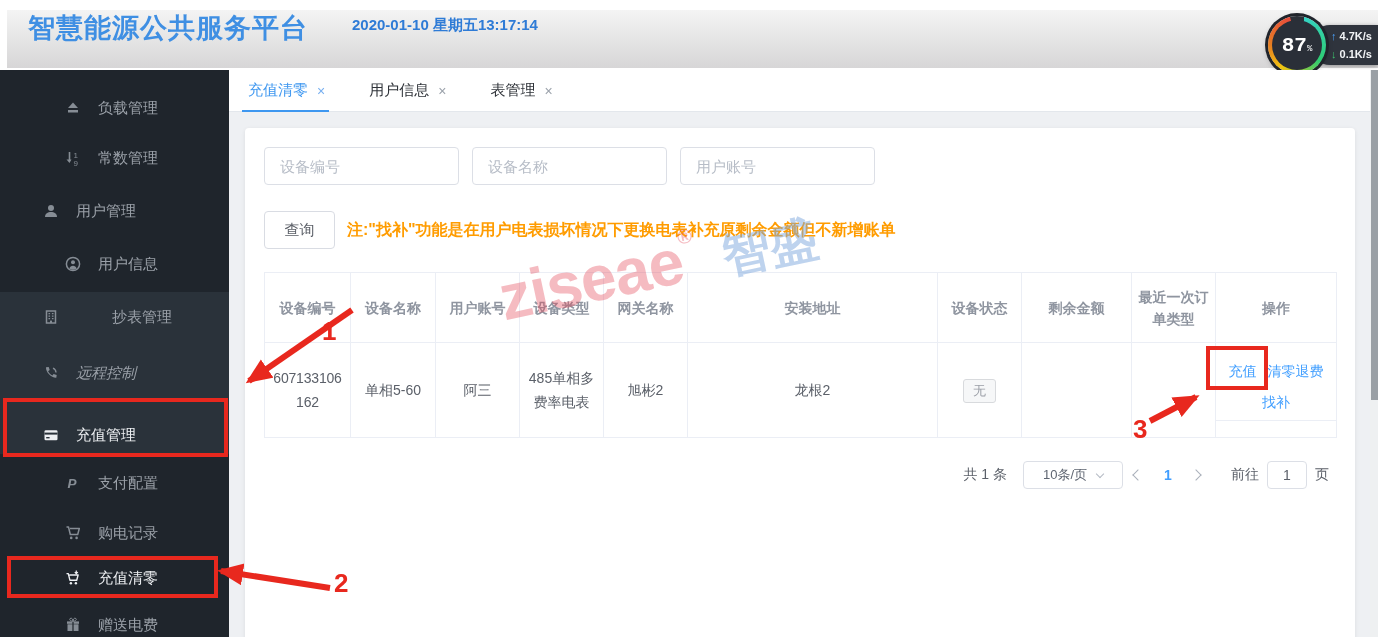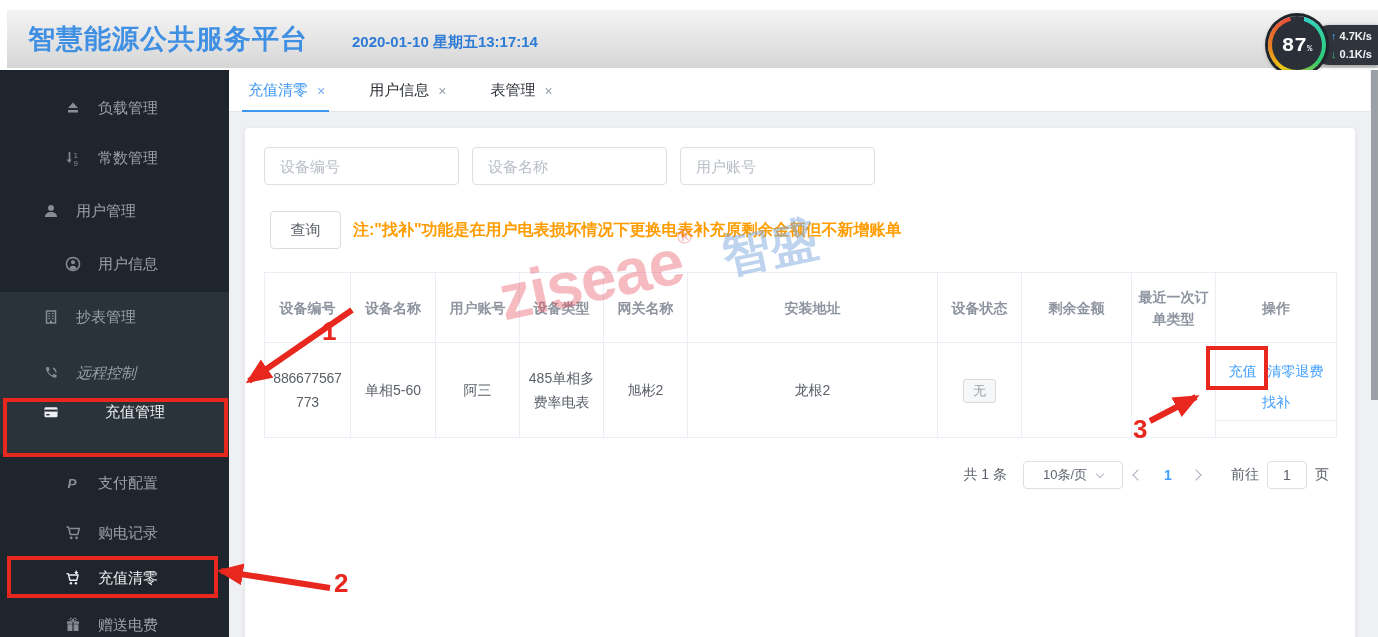--- a/index.html
+++ b/index.html
@@ -3,21 +3,21 @@
 <meta charset="utf-8">
 <style>
   * { margin:0; padding:0; box-sizing:border-box; }
   html,body { width:1378px; height:637px; overflow:hidden;
     font-family:"Liberation Sans","DejaVu Sans",sans-serif; background:#fff; }
   #page { position:relative; width:1378px; height:637px; background:#fff; }
 
   
   .header { position:absolute; left:0; top:0; width:1378px; height:70px; background:#fff; }
   .header-panel { position:absolute; left:7px; top:10px; right:0; height:58px;
-    background:linear-gradient(#f4f4f4,#d7d6d7); display:flex; align-items:center; }
+    background:linear-gradient(#f4f4f4,#d7d6d7); display:flex; align-items:flex-start; }
   .app-title { color:#3f8fe3; font-size:27px; font-weight:bold; margin-left:21px; letter-spacing:1px; }
   .app-time  { color:#2e7bd6; font-size:15px; font-weight:bold; margin-left:44px; margin-top:6px; }
 
   
   .monitor { position:absolute; right:0; top:8px; width:130px; height:66px; }
   .speed-pill { position:absolute; right:0; top:17px; width:66px; height:40px;
     background:#2f343d; border-radius:18px 0 0 18px; padding:4px 6px 4px 14px;
     display:flex; flex-direction:column; justify-content:space-between; box-shadow:0 1px 4px rgba(0,0,0,.35); }
   .speed-row { display:flex; align-items:center; justify-content:flex-end; gap:3px;
     color:#f2f4f6; font-size:11px; font-weight:bold; line-height:14px; white-space:nowrap; }
@@ -61,21 +61,21 @@
     border-radius:4px; box-shadow:0 1px 4px rgba(0,0,0,.08); }
   .scrollbar { position:absolute; right:0; top:70px; width:8px; height:567px; background:#eef0f1; }
   .scroll-thumb { position:absolute; left:1px; top:0px; width:7px; height:330px; background:#9aa0a5; }
 
   
   .filters { position:absolute; left:19px; top:19px; display:flex; gap:13px; }
   .f-input { width:195px; height:38px; border:1px solid #dcdfe6; border-radius:4px;
     padding:0 15px; font-size:15px; color:#333; outline:none;
     font-family:"Liberation Sans","DejaVu Sans",sans-serif; }
   .f-input::placeholder { color:#b7bdc7; }
-  .query-row { position:absolute; left:25px; top:83px; display:flex; align-items:center; }
+  .query-row { position:absolute; left:19px; top:83px; display:flex; align-items:center; }
   .btn-query { width:71px; height:38px; background:#fff; border:1px solid #d9dce3; border-radius:4px;
     font-size:15px; color:#5a5e66; cursor:pointer; font-family:inherit; }
   .note { margin-left:12px; color:#ff9c00; font-size:16px; font-weight:bold; }
 
   
   .tbl-wrap { position:absolute; left:19px; top:144px; }
   table.grid { border-collapse:collapse; table-layout:fixed; width:1072px; }
   table.grid th, table.grid td { border:1px solid #ebeef5; text-align:center; vertical-align:middle;
     font-size:14px; padding:4px 6px; }
   table.grid th { height:70px; color:#8f95a0; font-weight:bold; line-height:22px; }
@@ -193,42 +193,42 @@
     <div class="side-item sub" style="top:174px;">
       <span class="icn">
           <svg class="ic" viewBox="0 0 16 16" fill="currentColor">
             <circle cx="8" cy="8" r="6.6" fill="none" stroke="currentColor" stroke-width="1.5"></circle>
             <circle cx="8" cy="6.2" r="2"></circle>
             <path d="M4.3 12.4c.7-1.8 2-2.7 3.7-2.7s3 .9 3.7 2.7a6.6 6.6 0 0 1-7.4 0z"></path>
           </svg>
         </span>
       <span class="lbl">用户信息</span>
     </div>
-    <div class="side-item parent" style="top:227px;">
+    <div class="side-item parent" style="top:227px;gap:36px;">
       <span class="icn">
           <svg class="ic" viewBox="0 0 16 16" fill="none" stroke="currentColor">
             <rect x="3.5" y="2" width="9" height="12" stroke-width="1.5"></rect>
             <path d="M5.5 4.7h1.6M8.9 4.7h1.6M5.5 7.2h1.6M8.9 7.2h1.6M5.5 9.7h1.6M8.9 9.7h1.6" stroke-width="1.2"></path>
             <rect x="7" y="11.6" width="2" height="2.4" fill="currentColor" stroke="none"></rect>
           </svg>
         </span>
       <span class="lbl">抄表管理</span>
       <span class="chev down"></span>
     </div>
     <div class="side-item parent" style="top:283px;font-style:italic;">
       <span class="icn">
           <svg class="ic" viewBox="0 0 16 16" fill="currentColor">
             <path d="M3 2.2c-.6 4.8 5.8 11 10.3 10.6l.4-2.9-3.1-1-1.2 1.6C7.6 9.6 6 8 5.1 6.2l1.6-1.1-1-3z"></path>
             <path d="M10 3.2a5 5 0 0 1 3 4.4" fill="none" stroke="currentColor" stroke-width="1.3"></path>
           </svg>
         </span>
       <span class="lbl">远程控制</span>
       <span class="chev down"></span>
     </div>
-    <div class="side-item parent bright" style="top:322px;gap:29px;">
+    <div class="side-item parent bright" style="top:345px;">
       <span class="icn">
           <svg class="ic" viewBox="0 0 16 16" fill="currentColor">
             <rect x="1.5" y="3.2" width="13" height="10" rx="1.3"></rect>
             <rect x="1.5" y="5.6" width="13" height="2" fill="#2a323a"></rect>
             <rect x="3.2" y="10" width="3.4" height="1.4" fill="#2a323a"></rect>
           </svg>
         </span>
       <span class="lbl">充值管理</span>
       <span class="chev up"></span>
     </div>
@@ -324,21 +324,21 @@
             <th>用户账号</th>
             <th>设备类型</th>
             <th>网关名称</th>
             <th>安装地址</th>
             <th>设备状态</th>
             <th>剩余金额</th>
             <th>最近一次订单类型</th>
             <th>操作</th>
           </tr>
           <tr>
-            <td class="break">886677567773</td>
+            <td class="break">607133106162</td>
             <td>单相5-60</td>
             <td>阿三</td>
             <td>485单相多费率电表</td>
             <td>旭彬2</td>
             <td>龙根2</td>
             <td>
               <span class="badge">无</span>
             </td>
             <td></td>
             <td></td>

